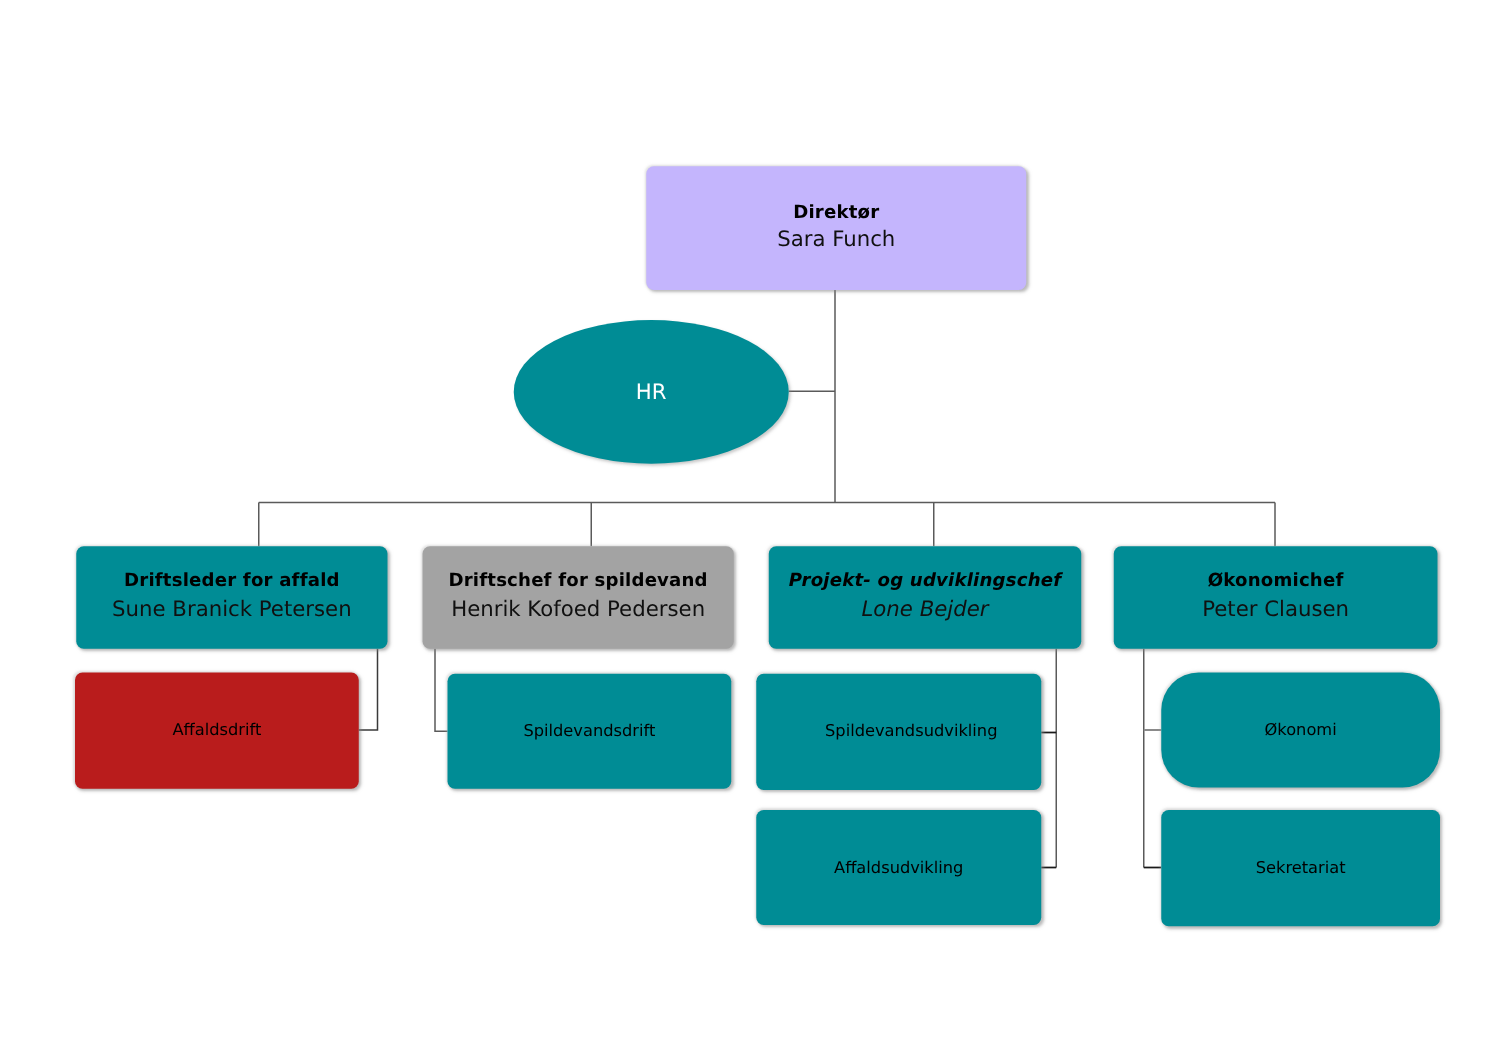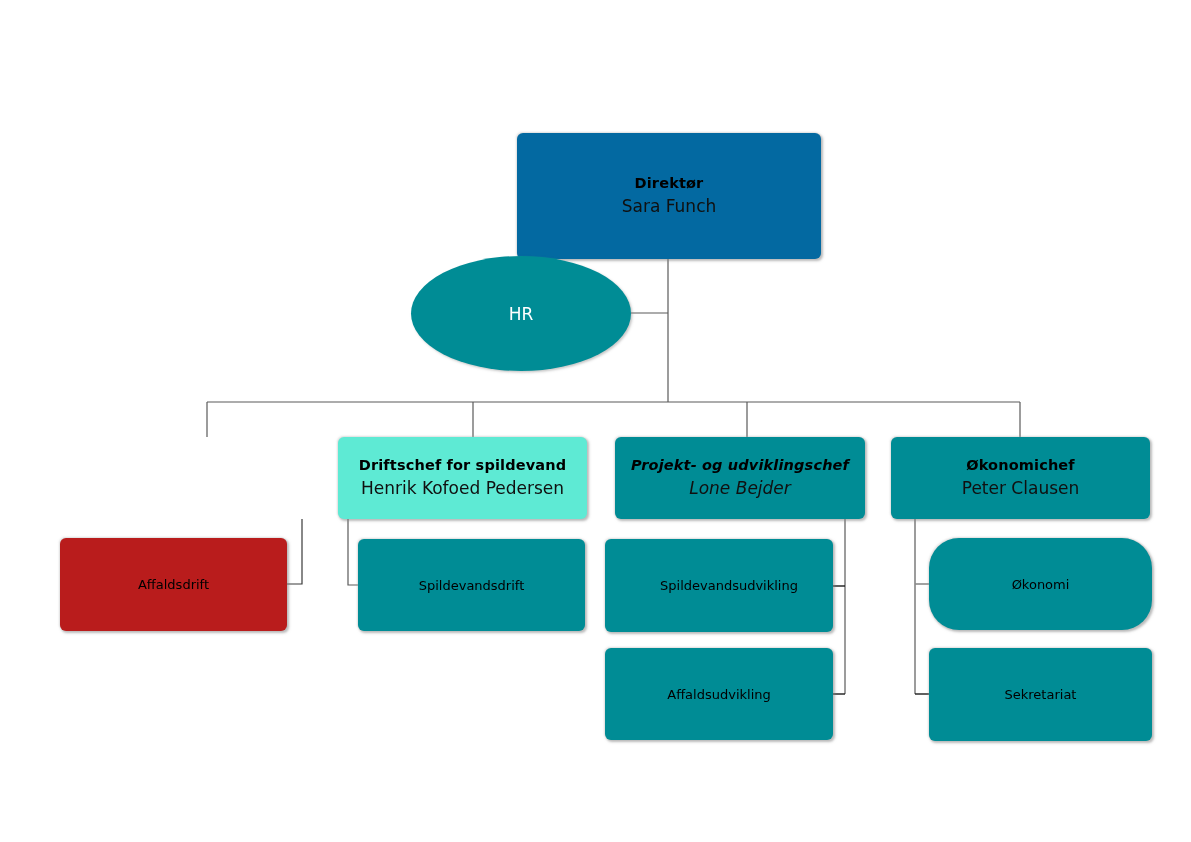--- a/index.html
+++ b/index.html
@@ -105,31 +105,35 @@
       <path d="M 845,694 L 833,694" fill="none" stroke="#1a1a1a" stroke-width="1.4"></path>
     </g>
 
     <g>
       <path d="M 915,519 L 915,694" fill="none" stroke="#5a5a5a" stroke-width="1.2"></path>
       <path d="M 915,584 L 929,584" fill="none" stroke="#8a8a8a" stroke-width="1.6"></path>
       <path d="M 915,694 L 929,694" fill="none" stroke="#1a1a1a" stroke-width="1.4"></path>
     </g>
   </svg>
 
-  <div class="node node-box" style="left: 517px; top: 133px; width: 304px; height: 126px; background: #0369a1;">
+  <div class="node node-box" style="left: 517px; top: 133px; width: 304px; height: 99px; background: #c4b5fd;">
     <span class="node-title">Direktør</span>
     <span class="node-subtitle">Sara Funch</span>
   </div>
 
   <div class="node node-ellipse" style="left: 411px; top: 256px; width: 220px; height: 115px; background: rgb(0, 140, 149);">
     <span class="node-ellipse-label">HR</span>
   </div>
 
+  <div class="node node-box" style="left: 61px; top: 437px; width: 249px; height: 82px; background: rgb(0, 140, 149);">
+    <span class="node-title">Driftsleder for affald</span>
+    <span class="node-subtitle">Sune Branick Petersen</span>
+  </div>
 
-  <div class="node node-box" style="left: 338px; top: 437px; width: 249px; height: 82px; background: #5eead4;">
+  <div class="node node-box" style="left: 338px; top: 437px; width: 249px; height: 82px; background: #a3a3a3;">
     <span class="node-title">Driftschef for spildevand</span>
     <span class="node-subtitle">Henrik Kofoed Pedersen</span>
   </div>
 
   <div class="node node-box" style="left: 615px; top: 437px; width: 250px; height: 82px; background: rgb(0, 140, 149); font-style: italic;">
     <span class="node-title">Projekt- og udviklingschef</span>
     <span class="node-subtitle">Lone Bejder</span>
   </div>
 
   <div class="node node-box" style="left: 891px; top: 437px; width: 259px; height: 82px; background: rgb(0, 140, 149);">

